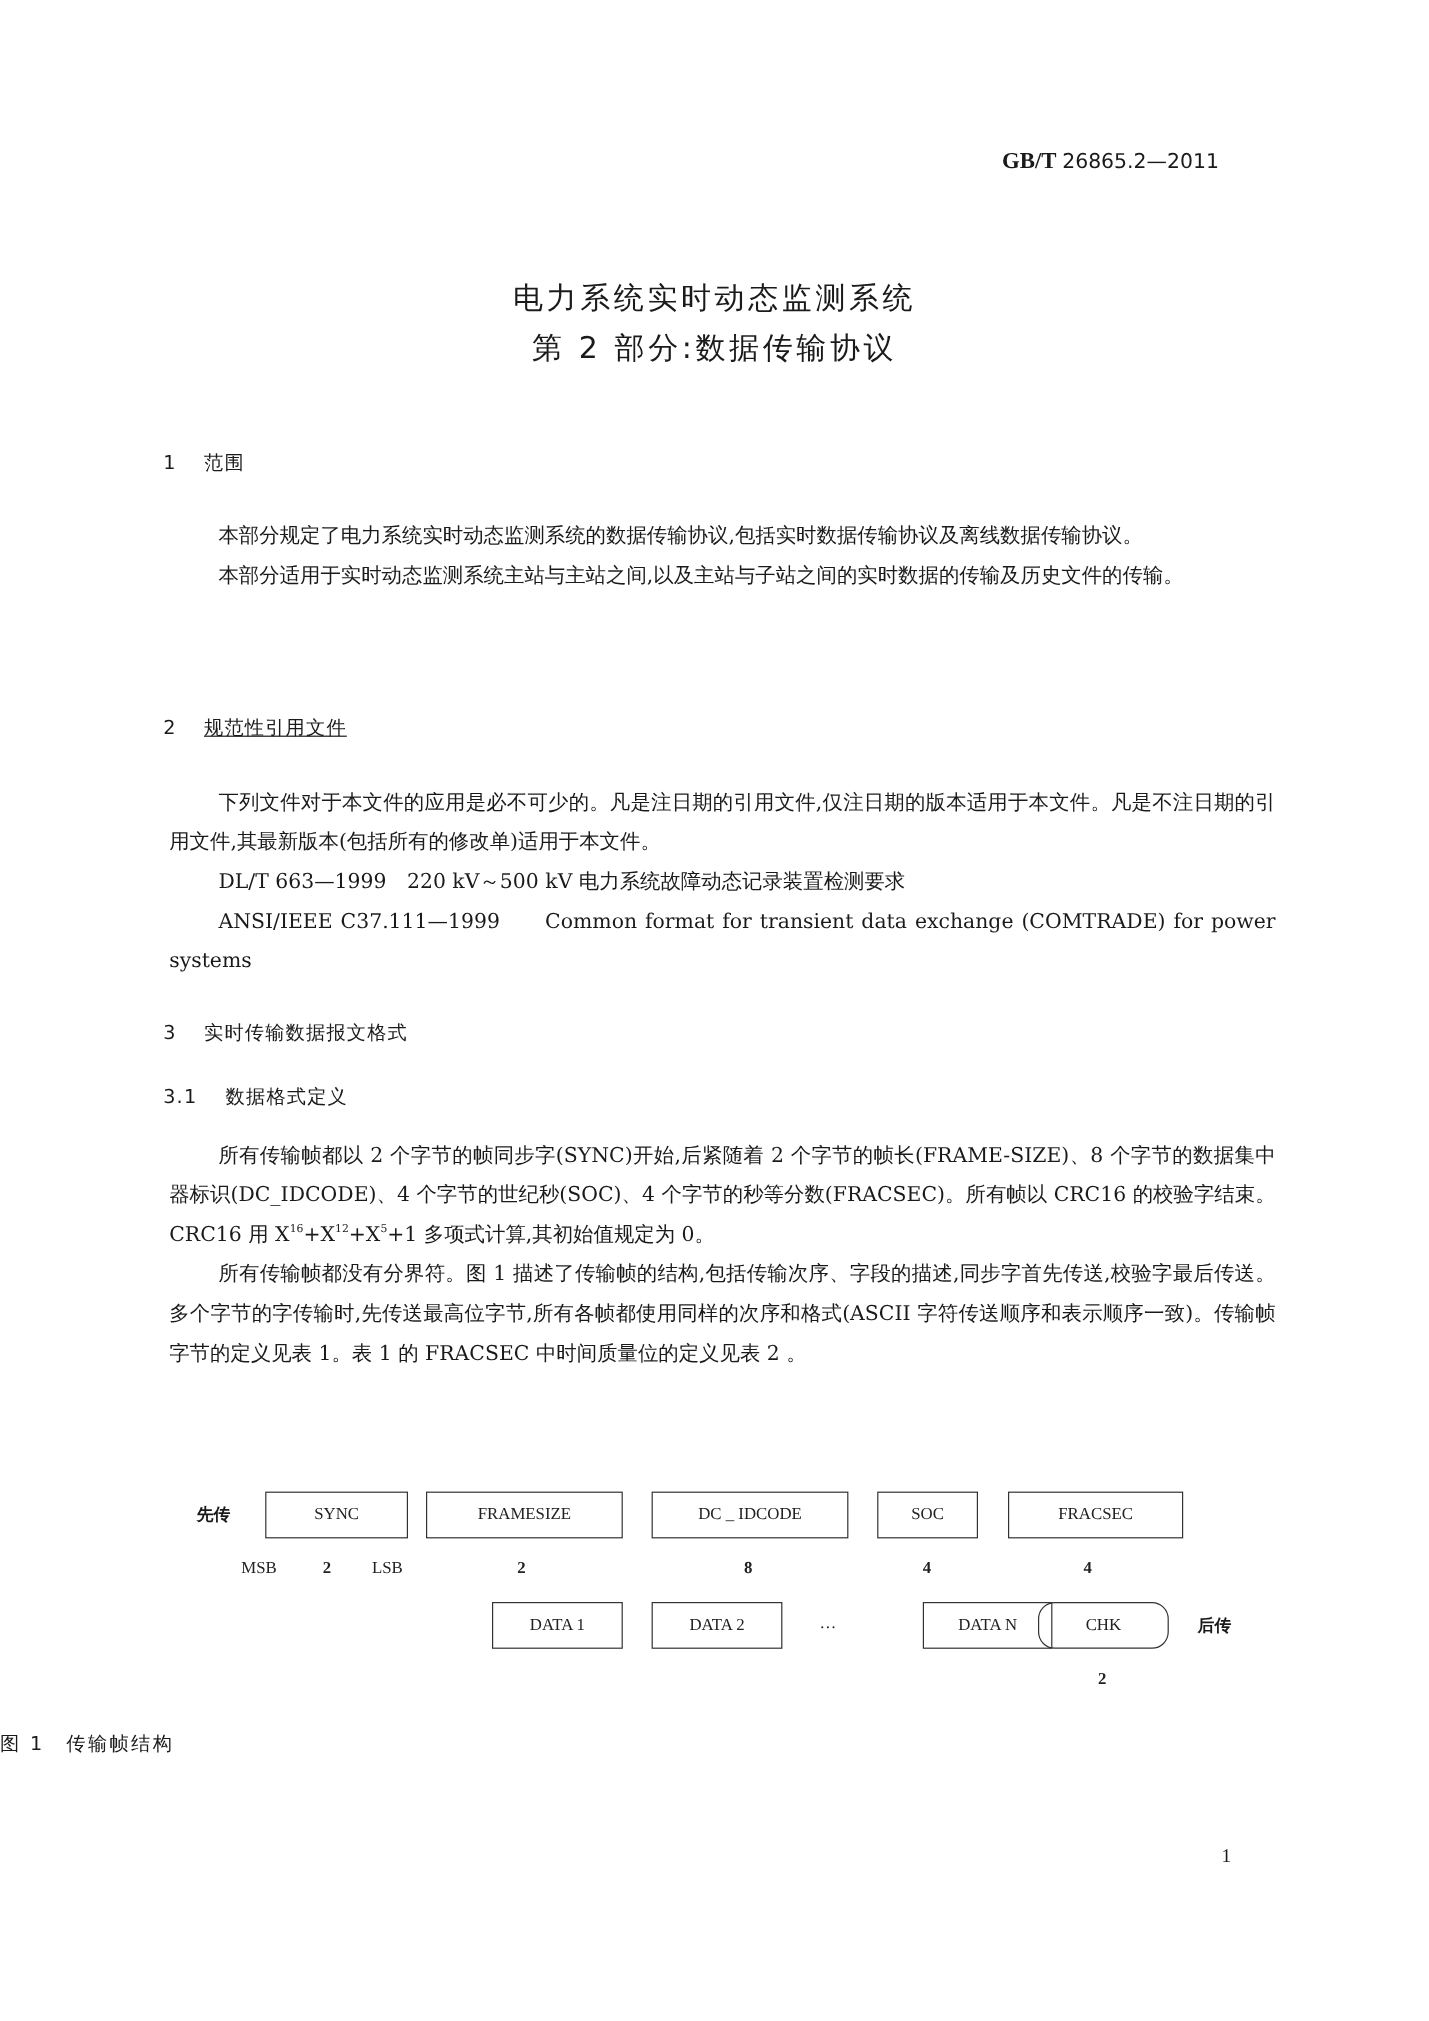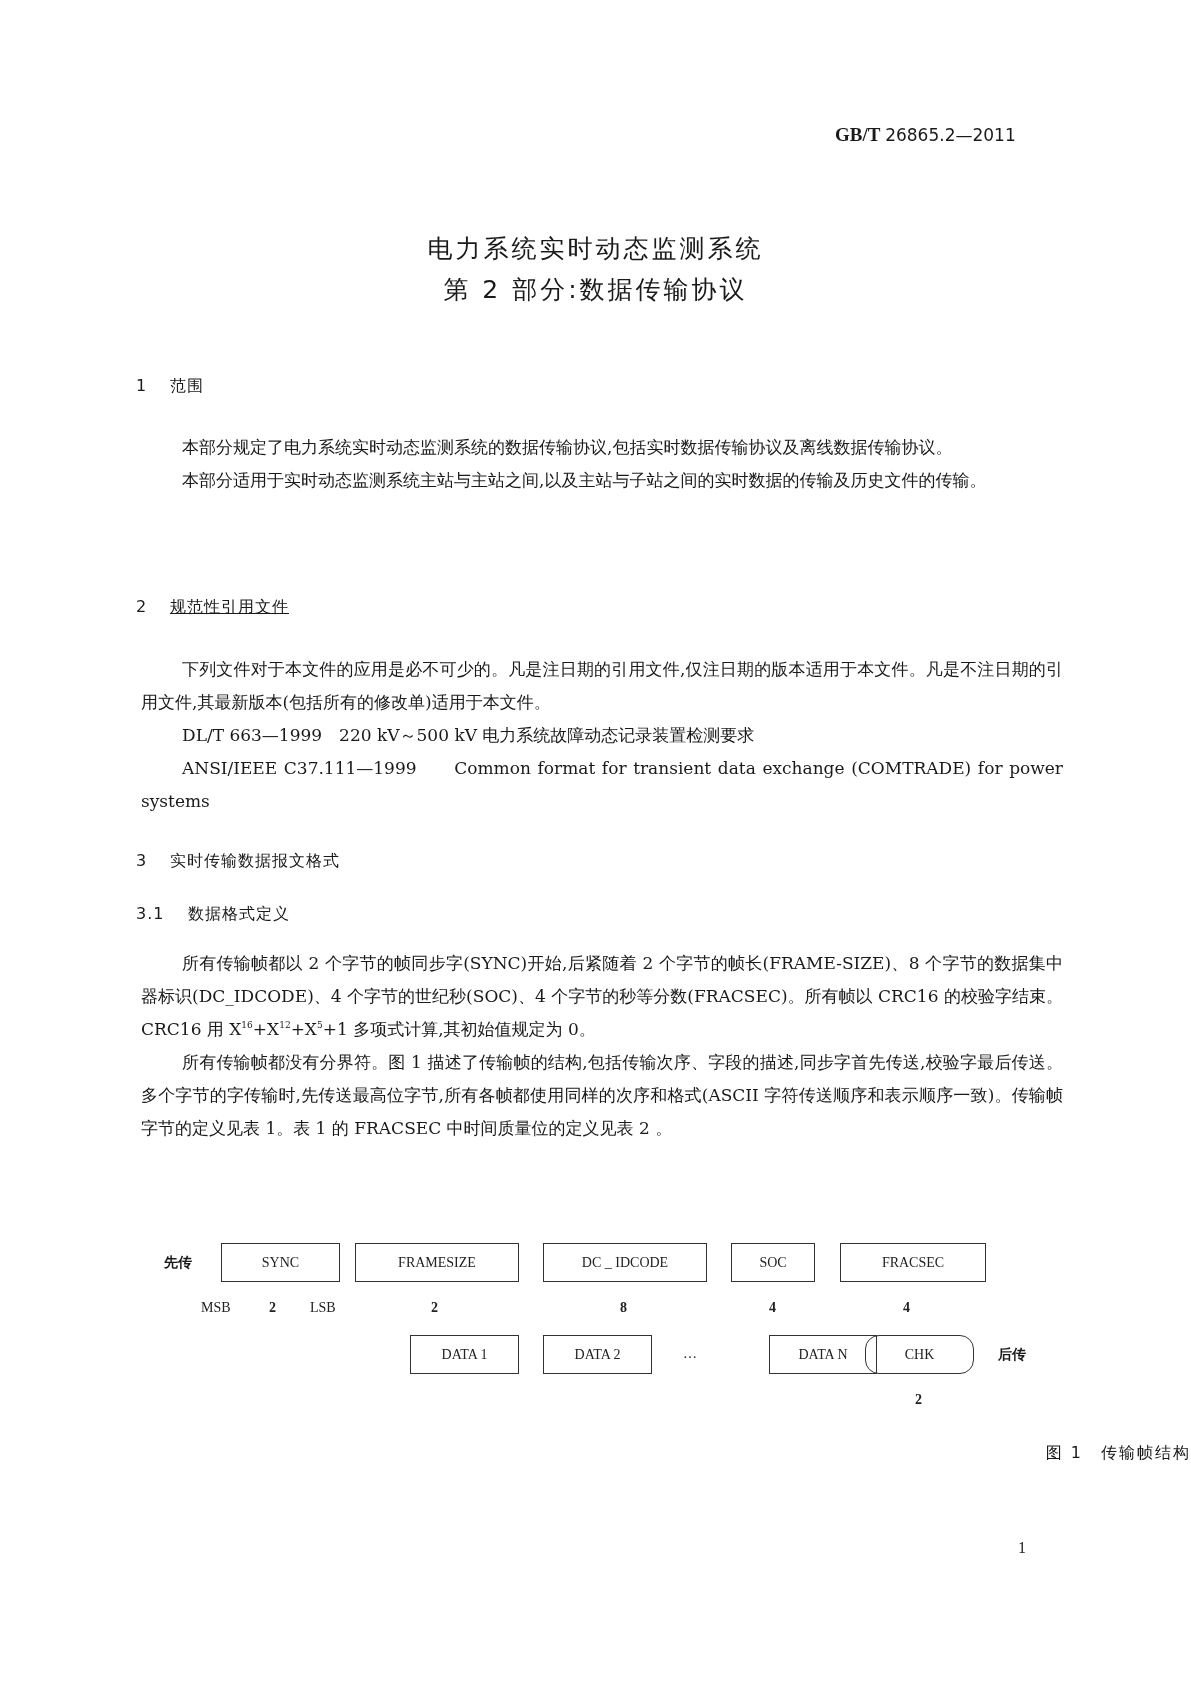--- a/index.html
+++ b/index.html
@@ -17,21 +17,21 @@
   .para-block { position: absolute; left: 125px; width: 922px; font-size: 17px; line-height: 33px;
                 text-align: justify; margin-left: 16px; }
   .para-block p { margin: 0; text-indent: 41px; }
   sup { font-size: 9px; vertical-align: 7px; line-height: 0; }
   .box { position: absolute; border: 1.5px solid #333; box-sizing: border-box;
          display: flex; align-items: center; justify-content: center;
          font-family: "Liberation Serif", serif; font-size: 14px; color: #222; }
   .dlabel { position: absolute; font-family: "Liberation Serif", serif; font-size: 14px; color: #222; }
   .dlabel.bold { font-weight: bold; }
   .cn-label { position: absolute; font-family: "DejaVu Sans", sans-serif; font-size: 14px; font-weight: bold; }
-  .caption { left: 0; width: 1191px; text-align: right; top: 1443px;
+  .caption { left: 0; width: 1191px; text-align: left; top: 1443px;
              font-family: "DejaVu Sans", sans-serif; font-size: 16px; letter-spacing: 2px; }
   .page-num { left: 1018px; top: 1539px; font-size: 16px; font-family: "Liberation Serif", serif; }
 </style>
 </head>
 <body>
 
 <div class="abs std-no">
   <b>GB/T</b>
   <span class="num">26865.2—2011</span>
 </div>

